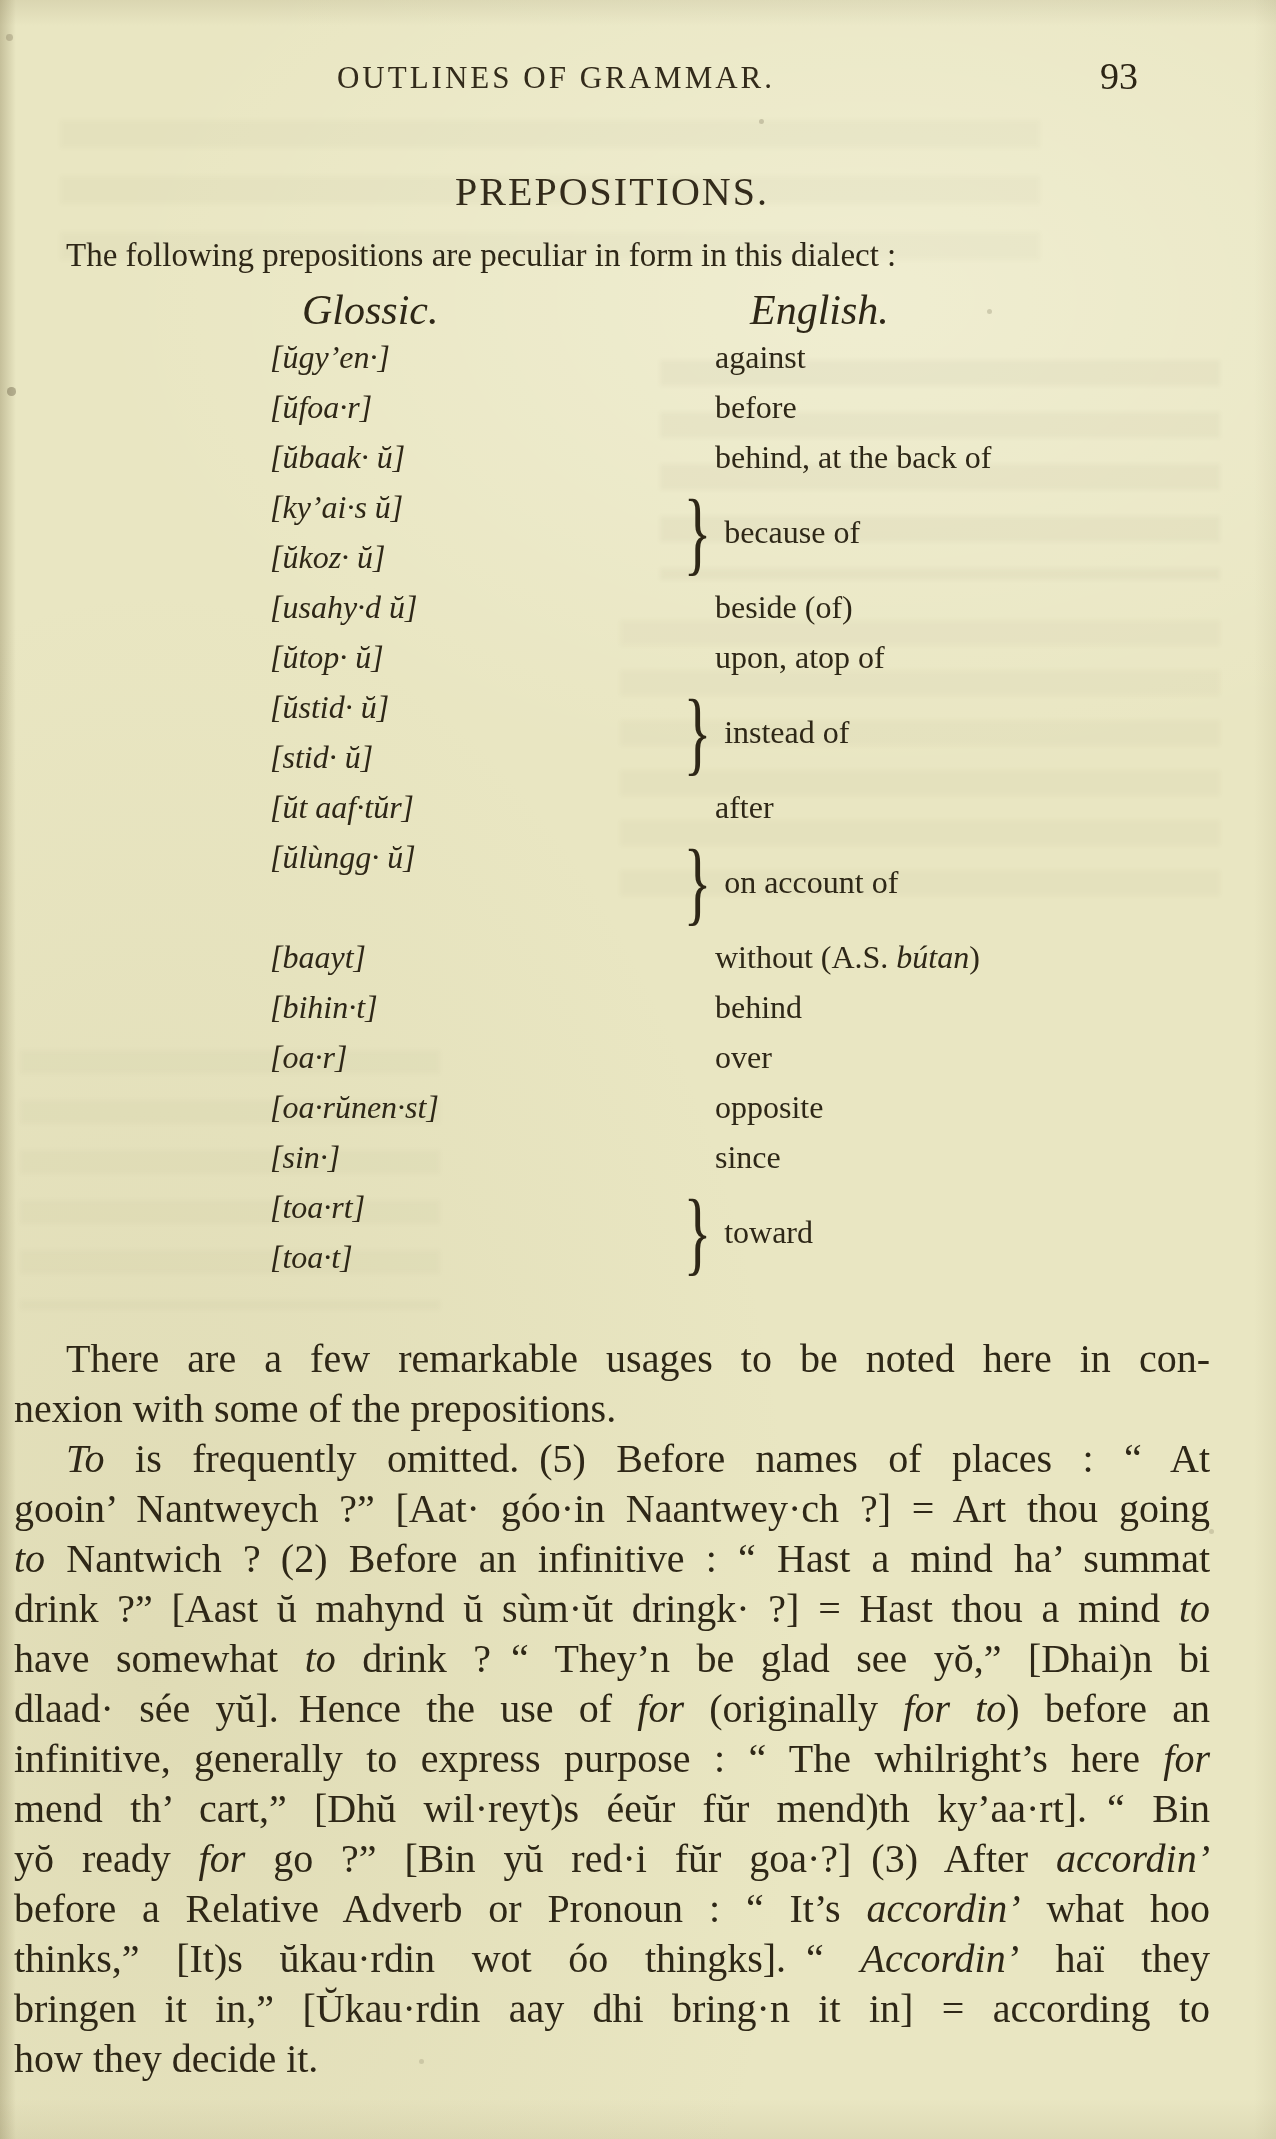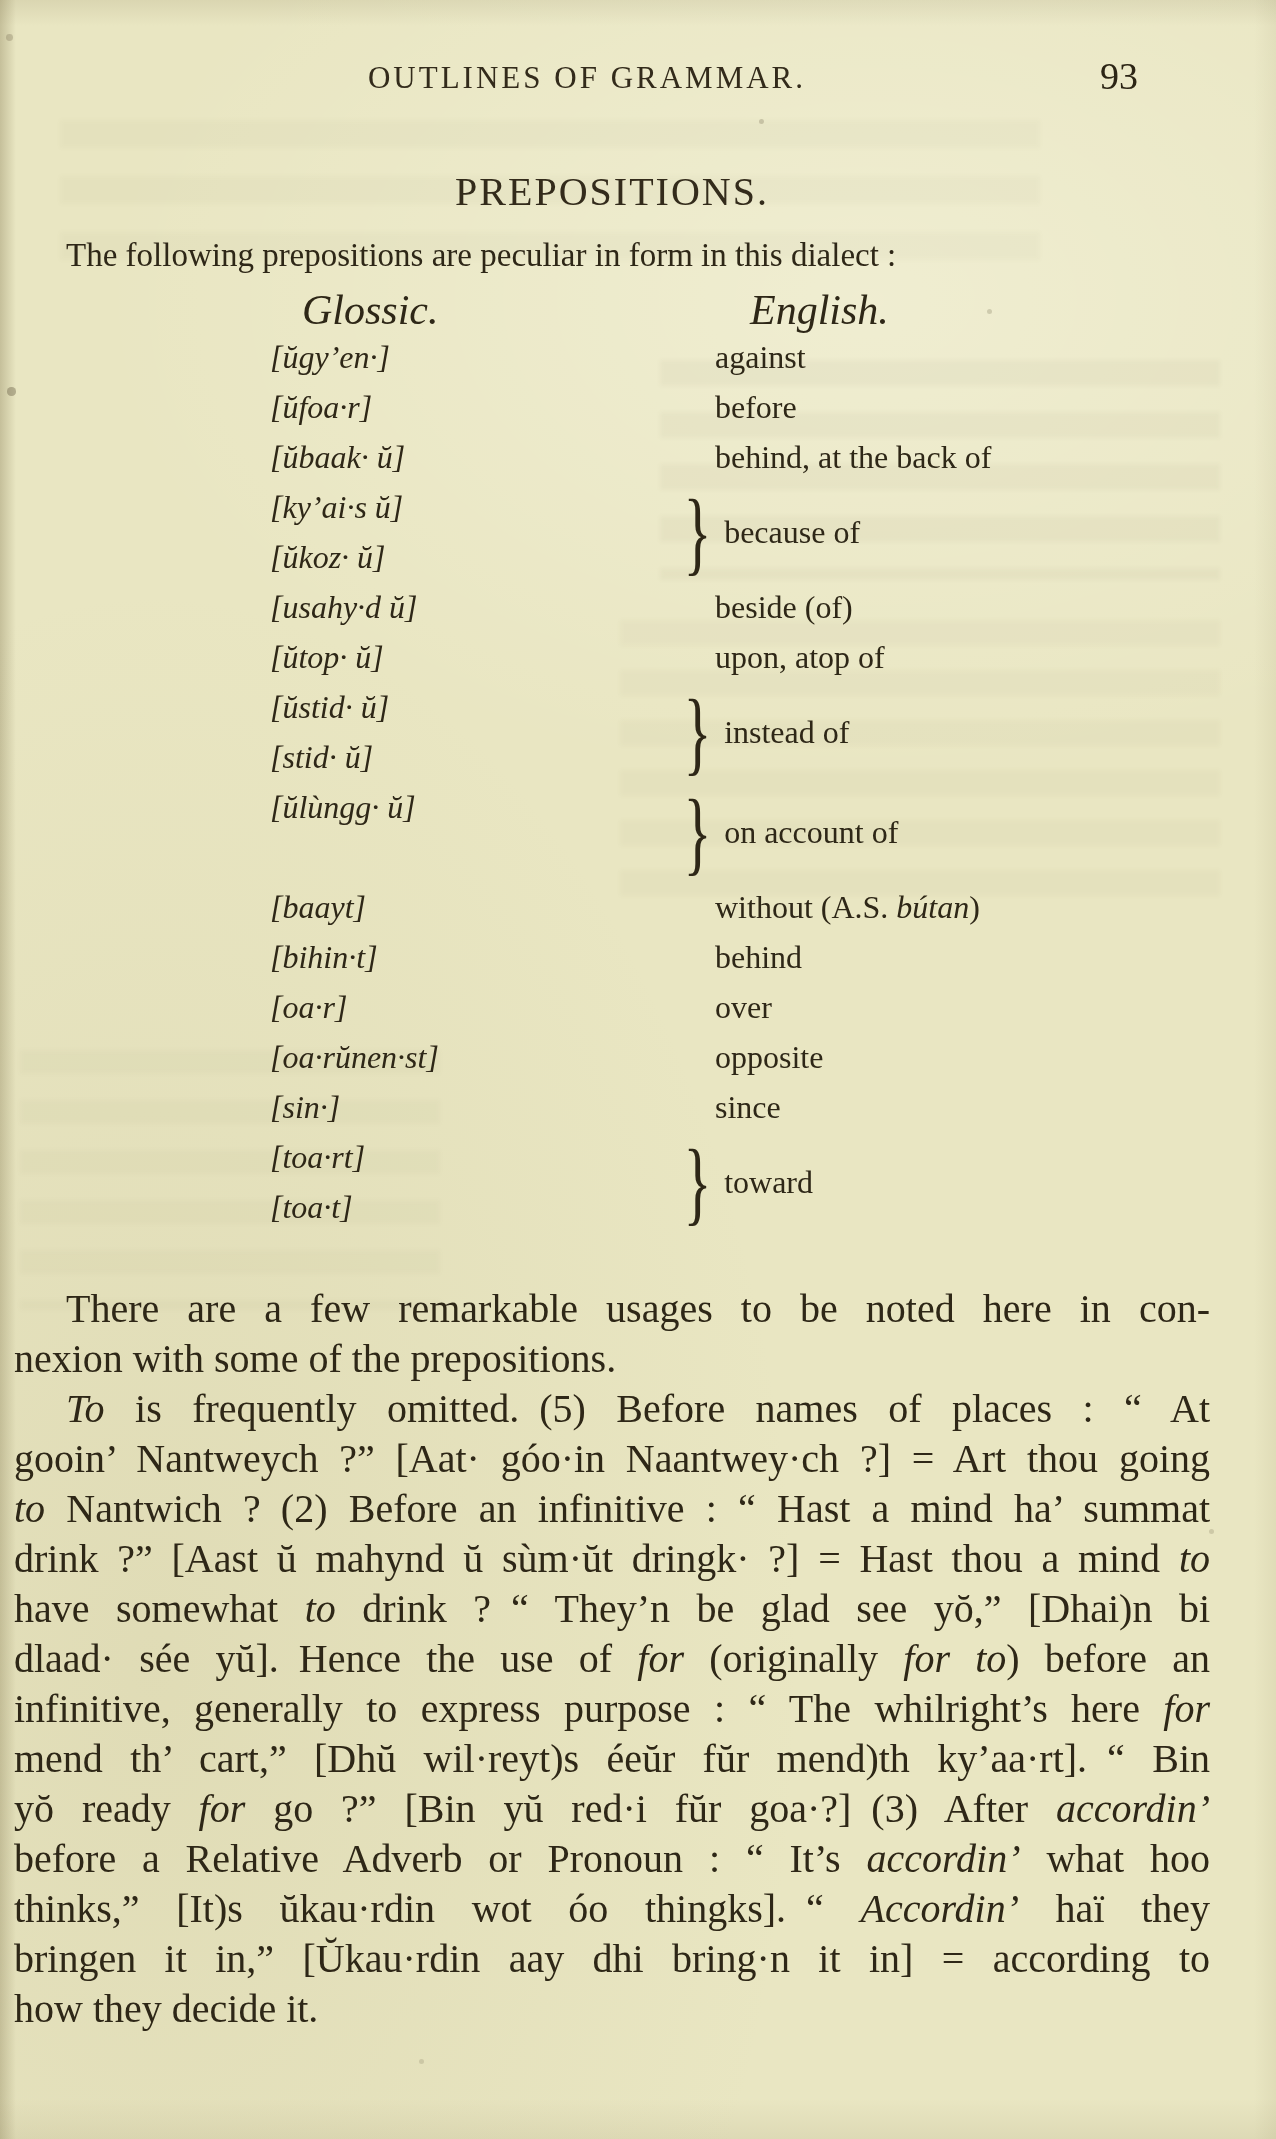--- a/index.html
+++ b/index.html
@@ -35,21 +35,21 @@
         10px 390px 0 3px rgba(95,85,60,0.38),
         8px 36px 0 2px rgba(95,85,60,0.25),
         988px 310px 0 1px rgba(95,85,60,0.22),
         760px 120px 0 1px rgba(95,85,60,0.25),
         1210px 1530px 0 1px rgba(95,85,60,0.20),
         420px 2060px 0 1px rgba(95,85,60,0.18);}
   .inner{position:relative;padding:0 66px 0 14px;}
 
   .runhead{position:relative;height:100px;}
   .running-title{
-    position:absolute;left:573px;top:60px;transform:translateX(-50%);
+    position:absolute;left:542px;top:60px;transform:translateX(-50%);
     font-size:31px;letter-spacing:3px;white-space:nowrap;color:#332b1b;text-align:center;
   }
   .page-number{position:absolute;right:72px;top:54px;font-size:38px;color:#2c2515;}
 
   .section-title{display:block;text-align:center;margin-top:68px;
     font-size:40px;letter-spacing:2px;color:#332b1b;}
 
   .intro{margin-top:16px;font-size:33px;line-height:49px;text-indent:52px;}
 
   .colheads{position:relative;height:52px;margin-top:0;font-style:italic;font-size:42px;}
@@ -152,20 +152,28 @@
           </div>
         </div>
         <div class="prow group">
           <div class="gcell">
             <div class="gline">[ŭstid· ŭ]</div>
             <div class="gline">[stid· ŭ]</div>
           </div>
           <div class="ecell">
             <span class="brace">}</span>
             <span class="elabel"><span>instead of</span></span>
+          </div>
+        </div>
+        <div class="prow">
+          <div class="gcell">
+            <div class="gline">[ŭt aaf·tŭr]</div>
+          </div>
+          <div class="ecell">
+            <span class="elabel"><span>after</span></span>
           </div>
         </div>
         <div class="prow group">
           <div class="gcell">
             <div class="gline">[ŭlùngg· ŭ]</div>
           </div>
           <div class="ecell">
             <span class="brace">}</span>
             <span class="elabel"><span>on account of</span></span>
           </div>

